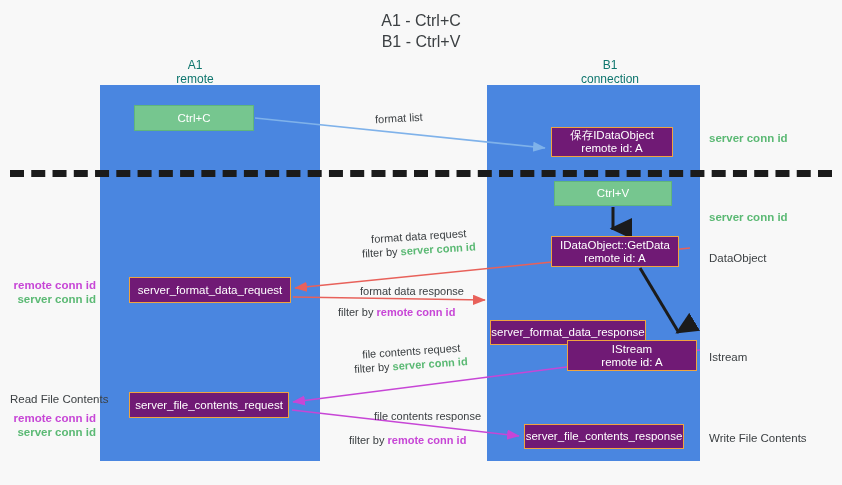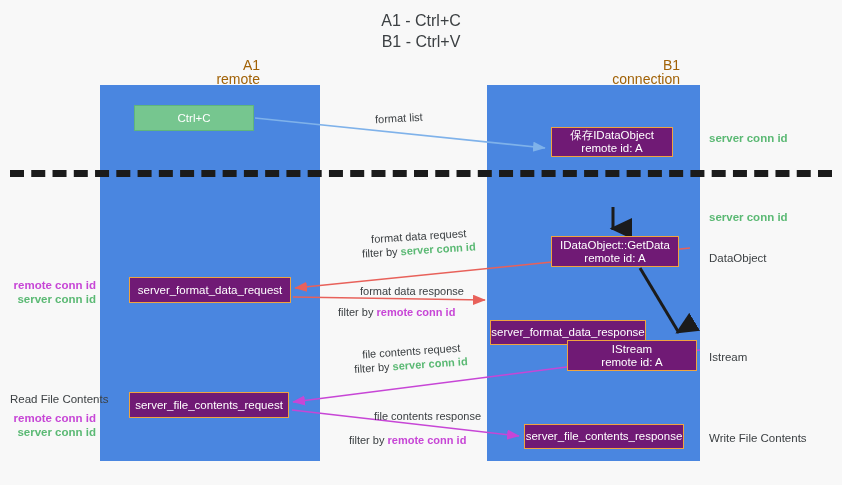--- a/index.html
+++ b/index.html
@@ -15,21 +15,21 @@
 
   
   #title{
     left:0;top:10px;width:842px;text-align:center;
     font-size:16px;color:#3c4043;line-height:21px;
     white-space:pre-line;
   }
 
   
   .col-head{
-    text-align:right;font-size:14px;color:#a16207;line-height:14px;
+    text-align:center;font-size:12px;color:#0f766e;line-height:14px;
     white-space:pre-line;
   }
   #head-a1{left:130px;top:58px;width:130px;}
   #head-b1{left:540px;top:58px;width:140px;}
 
   
   .lane{background:#4a86e0;}
   #lane-a1{left:100px;top:85px;width:220px;height:376px;}
   #lane-b1{left:487px;top:85px;width:213px;height:376px;}
 
@@ -138,20 +138,21 @@
     <line x1="700" y1="350" x2="293" y2="402" stroke="#c746d6" stroke-width="1.6" marker-end="url(#ah-mag)"></line>
 
     <line x1="292" y1="410" x2="519" y2="436" stroke="#c746d6" stroke-width="1.6" marker-end="url(#ah-mag)"></line>
   </svg>
 
   <div class="abs" id="divider"></div>
 
   <div class="abs node green" id="n-ctrlc">Ctrl+C</div>
   <div class="abs node orange" id="n-save">保存IDataObject
 remote id: A</div>
+  <div class="abs node green" id="n-ctrlv">Ctrl+V</div>
   <div class="abs node orange" id="n-getdata">IDataObject::GetData
 remote id: A</div>
   <div class="abs node orange" id="n-fmtreq">server_format_data_request</div>
   <div class="abs node orange" id="n-fmtresp">server_format_data_response</div>
   <div class="abs node orange" id="n-istream">IStream
 remote id: A</div>
   <div class="abs node orange" id="n-filereq">server_file_contents_request</div>
   <div class="abs node orange" id="n-fileresp">server_file_contents_response</div>
 
   <div class="abs side-lbl lbl-green" id="r-sc1">server conn id</div>

